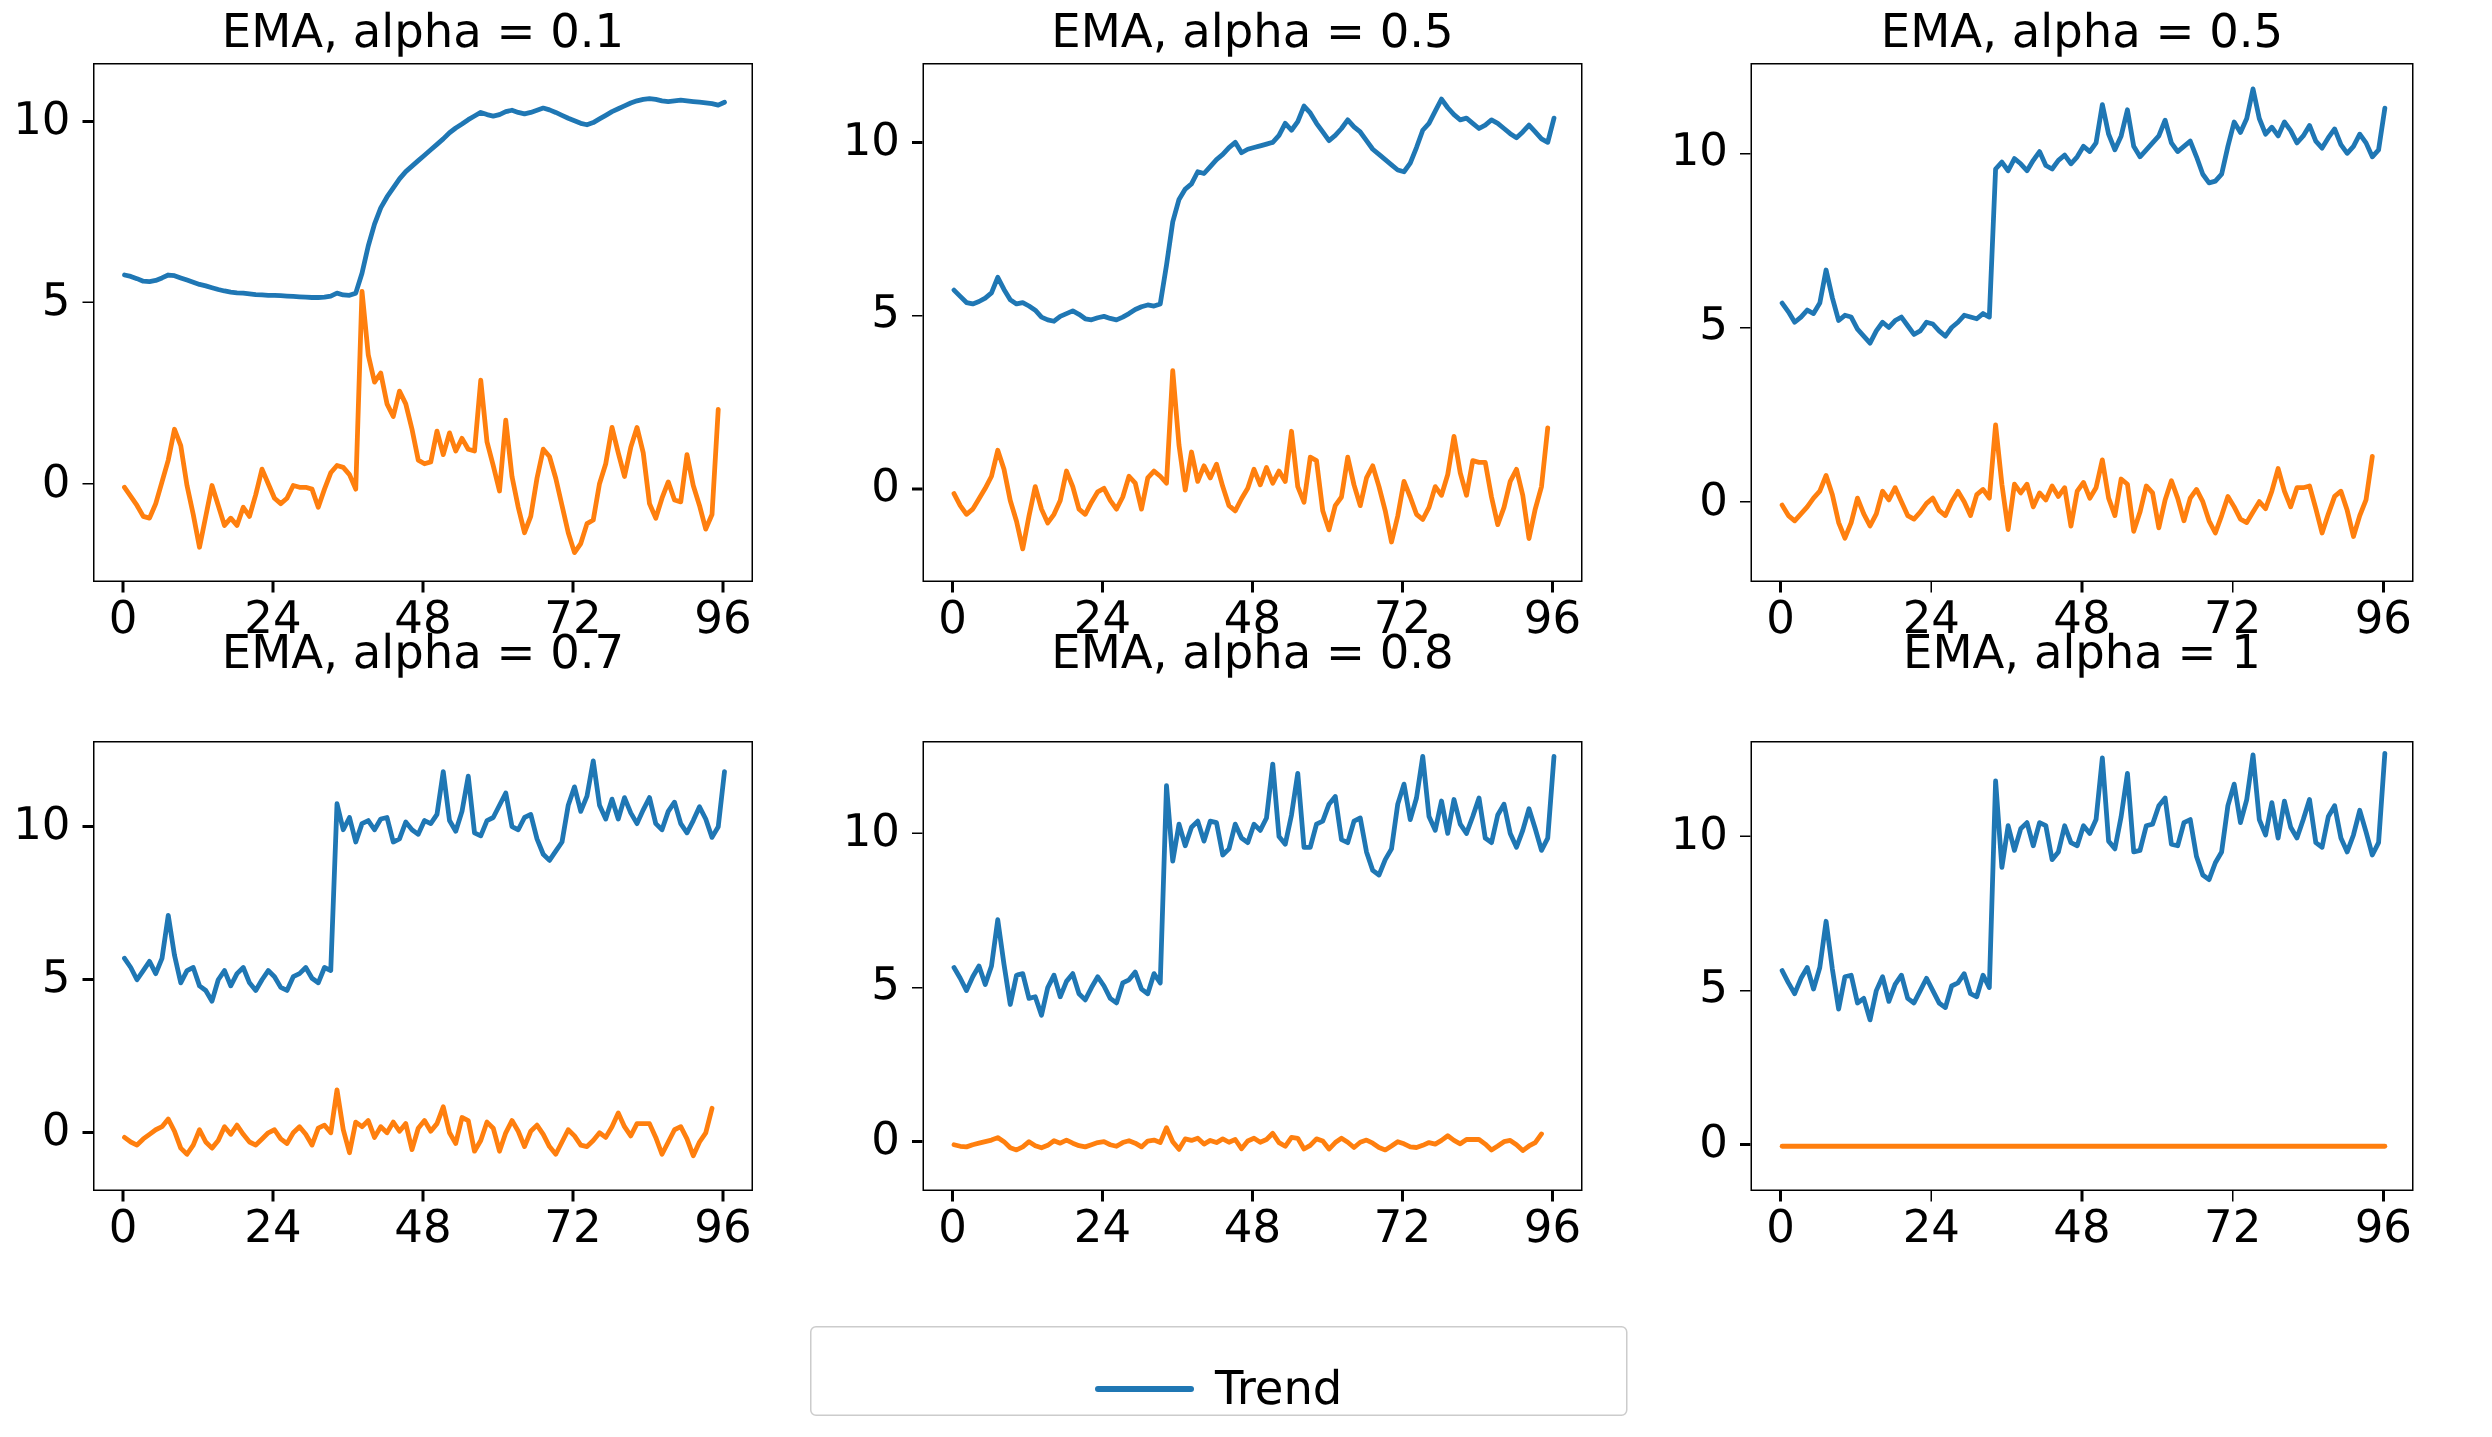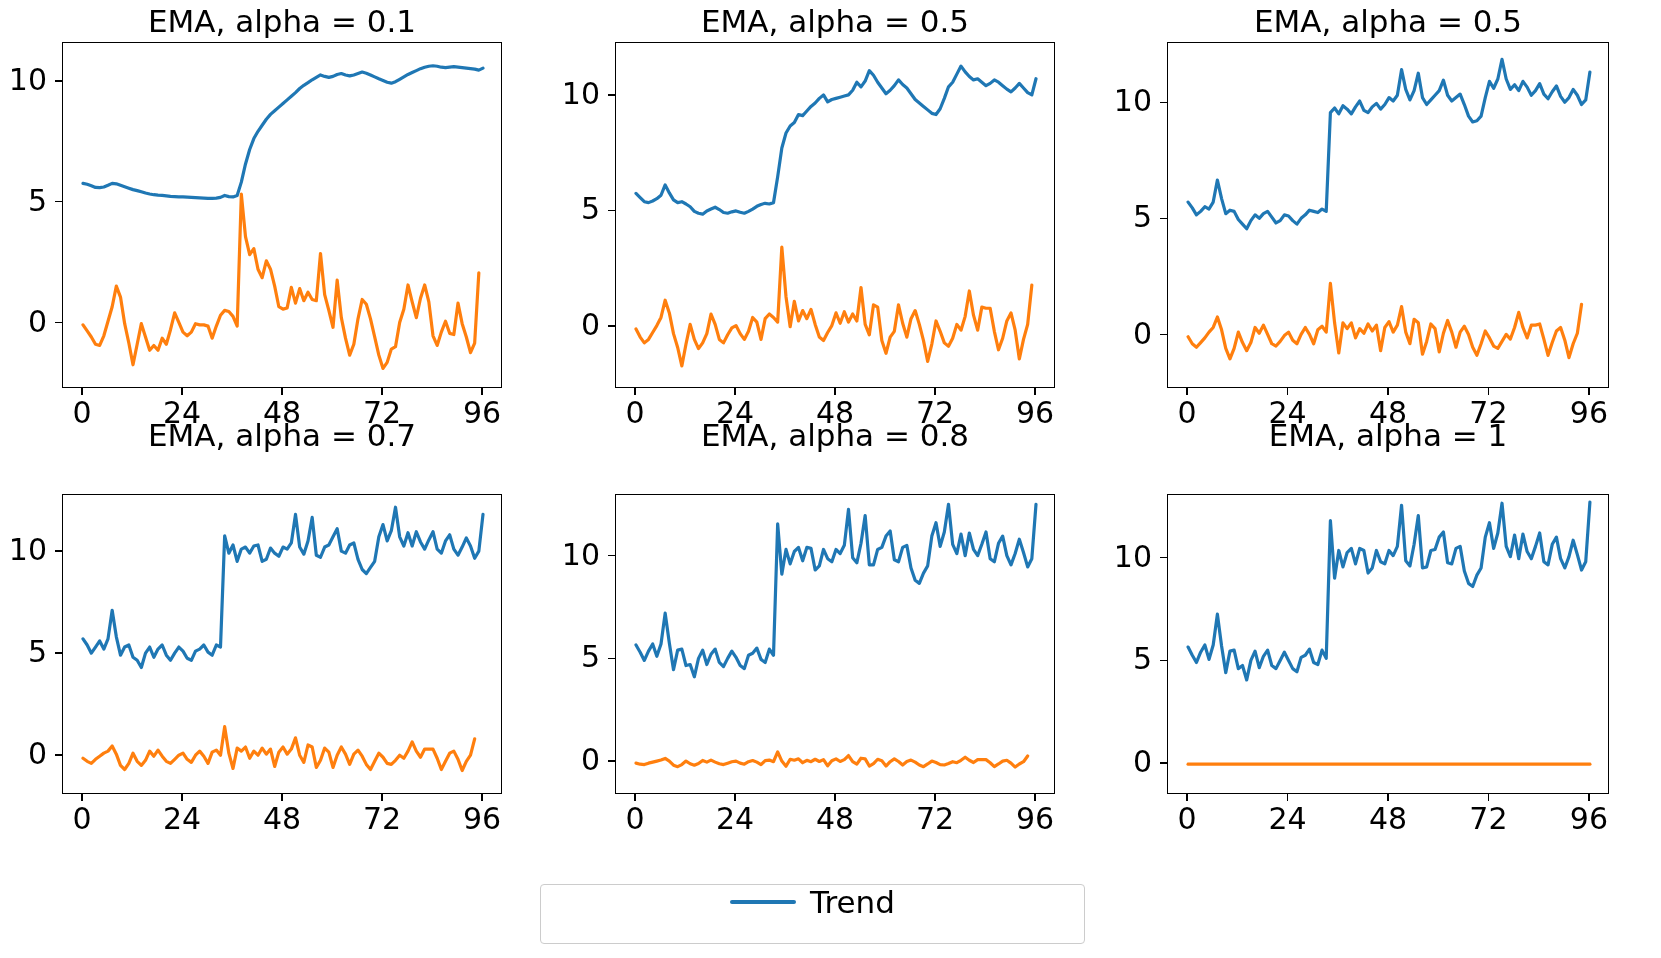--- a/index.html
+++ b/index.html
@@ -75,21 +75,21 @@
     height: 7px;
     background: #000000;
   }
   #legend {
     position: absolute;
     box-sizing: border-box;
     border: 1.2px solid #cccccc;
     border-radius: 4px;
     background: #ffffff;
     display: flex;
-    align-items: flex-start;
+    align-items: flex-end;
     justify-content: center;
     gap: 54px;
     padding: 0 22px;
   }
   .legend-entry {
     display: flex;
     align-items: center;
     gap: 14px;
   }
   .legend-swatch {

